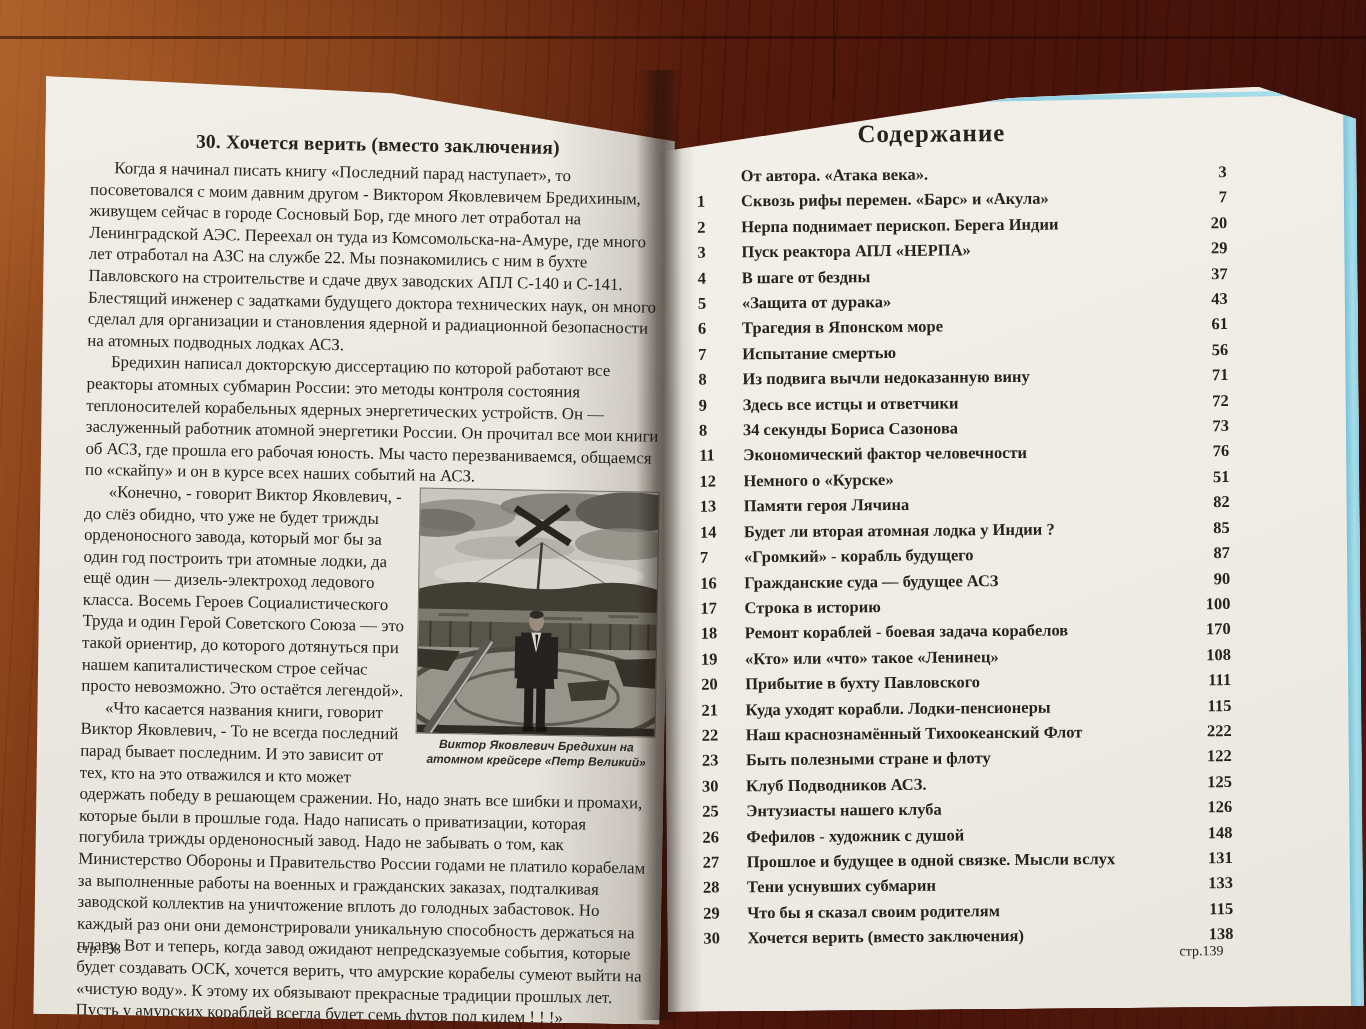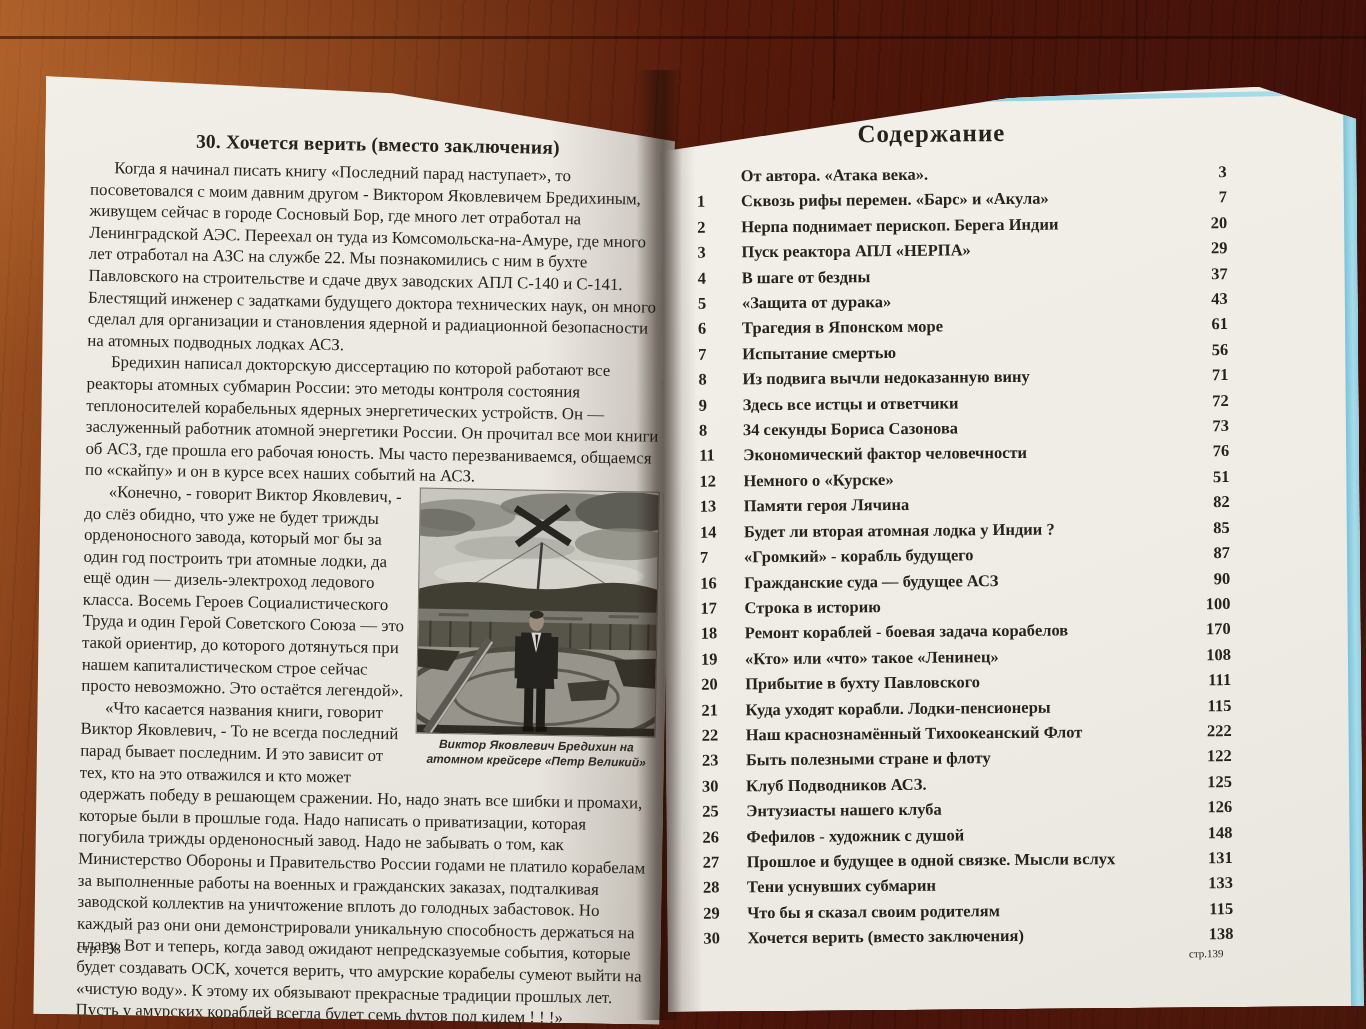--- a/index.html
+++ b/index.html
@@ -53,21 +53,21 @@
   .edge-cyan-right{position:absolute;right:0;top:0;bottom:0;width:13px;
     background:linear-gradient(to right,#79c3d8,#a6dcea 60%,#8fd0e0);}
   .edge-cyan-top{position:absolute;right:10px;top:6px;width:420px;height:5px;
     background:linear-gradient(to right,#8fd0e0,#abdfec);transform:rotate(-0.6deg);}
   .toc-inner{padding:30px 130px 0 36px;}
   .toc-title{font-size:25px;font-weight:bold;text-align:center;letter-spacing:1px;margin:0 60px 14px 0;}
   .toc-row{display:flex;align-items:baseline;line-height:25.4px;font-size:16.5px;font-weight:bold;}
   .toc-num{width:44px;flex:none;}
   .toc-entry-title{flex:1;white-space:nowrap;overflow:hidden;}
   .toc-page{width:66px;flex:none;text-align:right;}
-  .footer-right{position:absolute;right:140px;bottom:48px;font-size:11px;}
+  .footer-right{position:absolute;right:140px;bottom:48px;font-size:14px;}
 
   .spine-shadow{position:absolute;left:636px;top:70px;width:46px;height:950px;
     background:linear-gradient(to right, rgba(0,0,0,0) 0%, rgba(25,12,6,0.45) 45%, rgba(25,12,6,0.5) 60%, rgba(0,0,0,0) 100%);
     pointer-events:none;}
 </style>
 </head>
 <body>
 
 <div class="plank-line"></div>
 <div class="plank-v1"></div>

